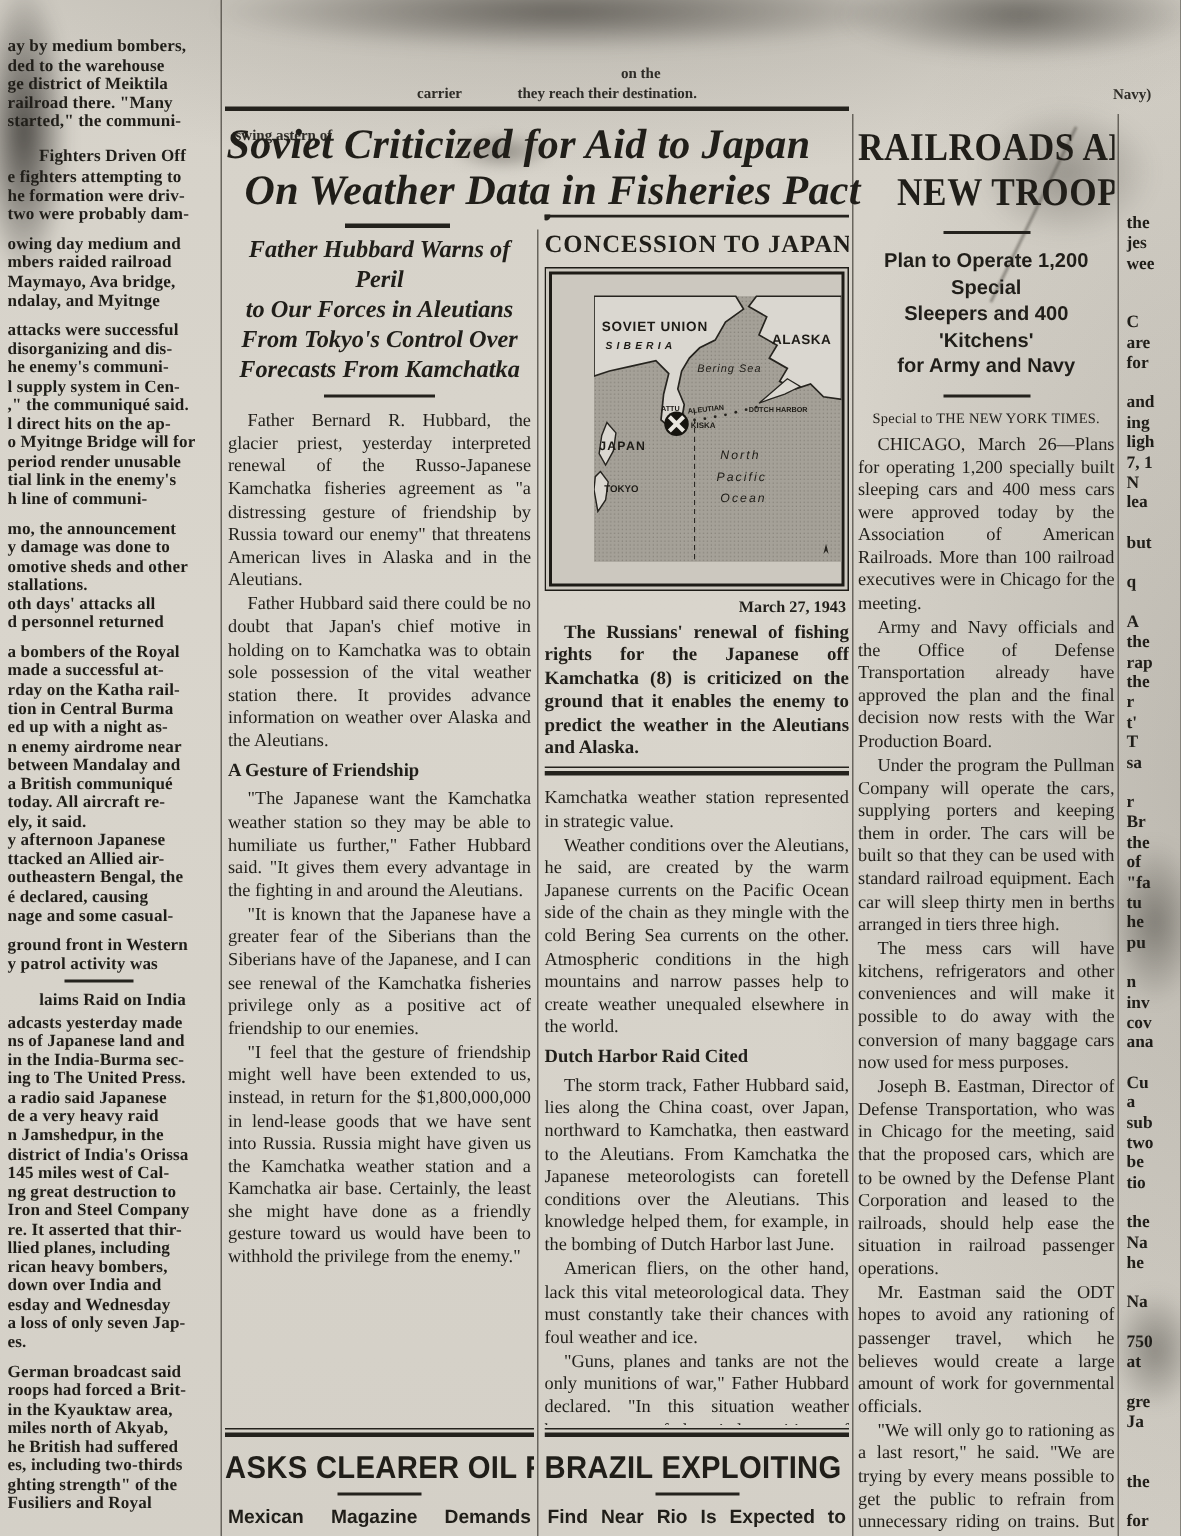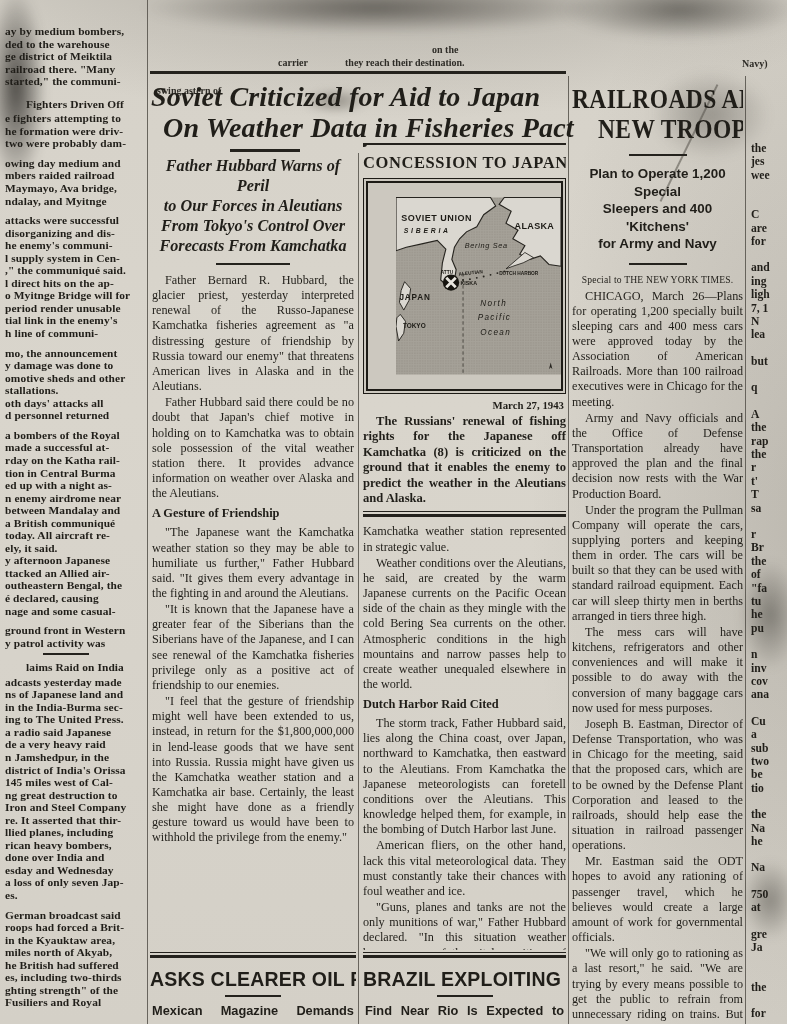--- a/index.html
+++ b/index.html
@@ -89,21 +89,21 @@
 
   <div class="smudge" style="left:140px;top:-18px;width:470px;height:52px;background:radial-gradient(closest-side,rgba(55,52,47,.65),rgba(55,52,47,0));"></div>
   <div class="smudge" style="left:560px;top:-20px;width:240px;height:60px;background:radial-gradient(closest-side,rgba(50,48,43,.6),rgba(50,48,43,0));"></div>
   <div class="smudge" style="left:300px;top:88px;width:70px;height:26px;background:radial-gradient(closest-side,rgba(140,136,128,.9),rgba(140,136,128,0));filter:blur(3px);"></div>
   <div class="smudge" style="left:650px;top:70px;width:120px;height:90px;background:radial-gradient(closest-side,rgba(70,67,61,.4),rgba(70,67,61,0));"></div>
   <div class="smudge" style="left:740px;top:560px;width:60px;height:110px;background:radial-gradient(closest-side,rgba(60,58,52,.5),rgba(60,58,52,0));"></div>
   <div class="smudge" style="left:742px;top:860px;width:56px;height:80px;background:radial-gradient(closest-side,rgba(60,58,52,.45),rgba(60,58,52,0));"></div>
   <div class="smudge" style="left:-14px;top:-12px;width:60px;height:200px;background:radial-gradient(closest-side,rgba(30,28,25,.75),rgba(30,28,25,0));"></div>
   <div class="scratch" style="left:688px;top:78px;width:2px;height:130px;transform:rotate(26deg);filter:blur(.6px);"></div>
 
-  <span class="topcap" style="left:432px;top:44px;text-align:right;">on the</span>
+  <span class="topcap" style="left:414px;top:44px;text-align:right;">on the</span>
   <span class="topcap" style="left:157px;top:57px;margin-top:28px;">swing astern of</span>
   <span class="topcap" style="left:278px;top:57px;">carrier</span>
   <span class="topcap" style="left:345px;top:57px;">they reach their destination.</span>
   <span class="topcap" style="left:742px;top:58px;">Navy)</span>
 
   <div class="leftcol">
       <div class="ln">ay by medium bombers,</div>
       <div class="ln">ded to the warehouse</div>
       <div class="ln">ge district of Meiktila</div>
       <div class="ln">railroad there. "Many</div>
@@ -164,21 +164,21 @@
       <div class="ln">a radio said Japanese</div>
       <div class="ln">de a very heavy raid</div>
       <div class="ln">n Jamshedpur, in the</div>
       <div class="ln">district of India's Orissa</div>
       <div class="ln">145 miles west of Cal-</div>
       <div class="ln">ng great destruction to</div>
       <div class="ln">Iron and Steel Company</div>
       <div class="ln">re. It asserted that thir-</div>
       <div class="ln">llied planes, including</div>
       <div class="ln">rican heavy bombers,</div>
-      <div class="ln">done over India and</div>
+      <div class="ln">down over India and</div>
       <div class="ln">esday and Wednesday</div>
       <div class="ln">a loss of only seven Jap-</div>
       <div class="ln">es.</div>
       <div class="gp"></div>
       <div class="ln">German broadcast said</div>
       <div class="ln">roops had forced a Brit-</div>
       <div class="ln">in the Kyauktaw area,</div>
       <div class="ln">miles north of Akyab,</div>
       <div class="ln">he British had suffered</div>
       <div class="ln">es, including two-thirds</div>

